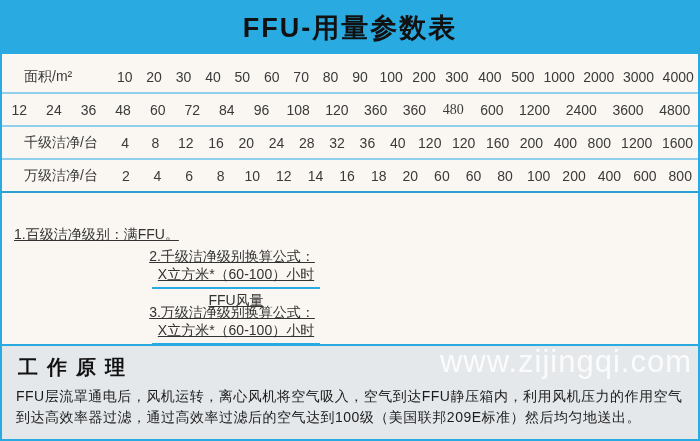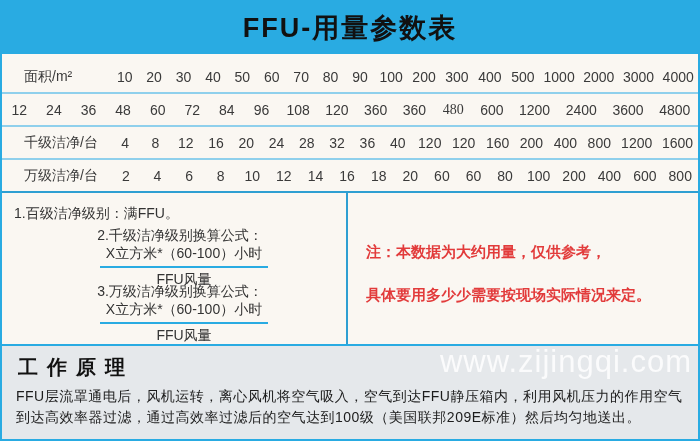--- a/index.html
+++ b/index.html
@@ -45,24 +45,25 @@
   }
   .tcell { text-align: center; white-space: nowrap; }
   
   .notes-area {
     display: flex;
     height: 153px;
     background: #faf7f2;
     border-bottom: 2px solid #29abe2;
   }
   .notes-left {
-    width: 344px;
-    padding: 6px 0 0 12px;
+    width: 448px;
+    padding: 27px 0 0 12px;
     color: #333;
     font-size: 14px;
+    text-decoration: underline;
   }
   .note1 { margin: 6px 0 2px 0; }
   .formula-row { display: flex; align-items: center; margin-top: 4px; height: 52px; flex-direction: column; }
   .formula-label { white-space: nowrap; }
   .fraction { display: inline-block; text-align: center; margin-left: 8px; }
   .fraction .num {
     padding: 0 6px 3px 6px;
     border-bottom: 2px solid #29abe2;
   }
   .fraction .den { padding-top: 3px; }
@@ -212,24 +213,20 @@
 
       <div class="formula-row">
         <span class="formula-label">3.万级洁净级别换算公式：</span>
         <span class="fraction">
           <span class="num" style="display:block">X立方米*（60-100）小时</span>
           <span class="den" style="display:block">FFU风量</span>
         </span>
       </div>
     </div>
 
-    <div class="notes-right" style="color: rgb(226, 59, 59);">
-      <div class="warn-line1">注：本数据为大约用量，仅供参考，</div>
-      <div class="warn-line2">具体要用多少少需要按现场实际情况来定。</div>
-    </div>
   </div>
 
   <div class="principle">
     <div class="watermark">www.zijingqi.com</div>
     <h2>工作原理</h2>
     <p>FFU层流罩通电后，风机运转，离心风机将空气吸入，空气到达FFU静压箱内，利用风机压力的作用空气到达高效率器过滤，通过高效率过滤后的空气达到100级（美国联邦209E标准）然后均匀地送出。</p>
   </div>
 
 </div>
 

